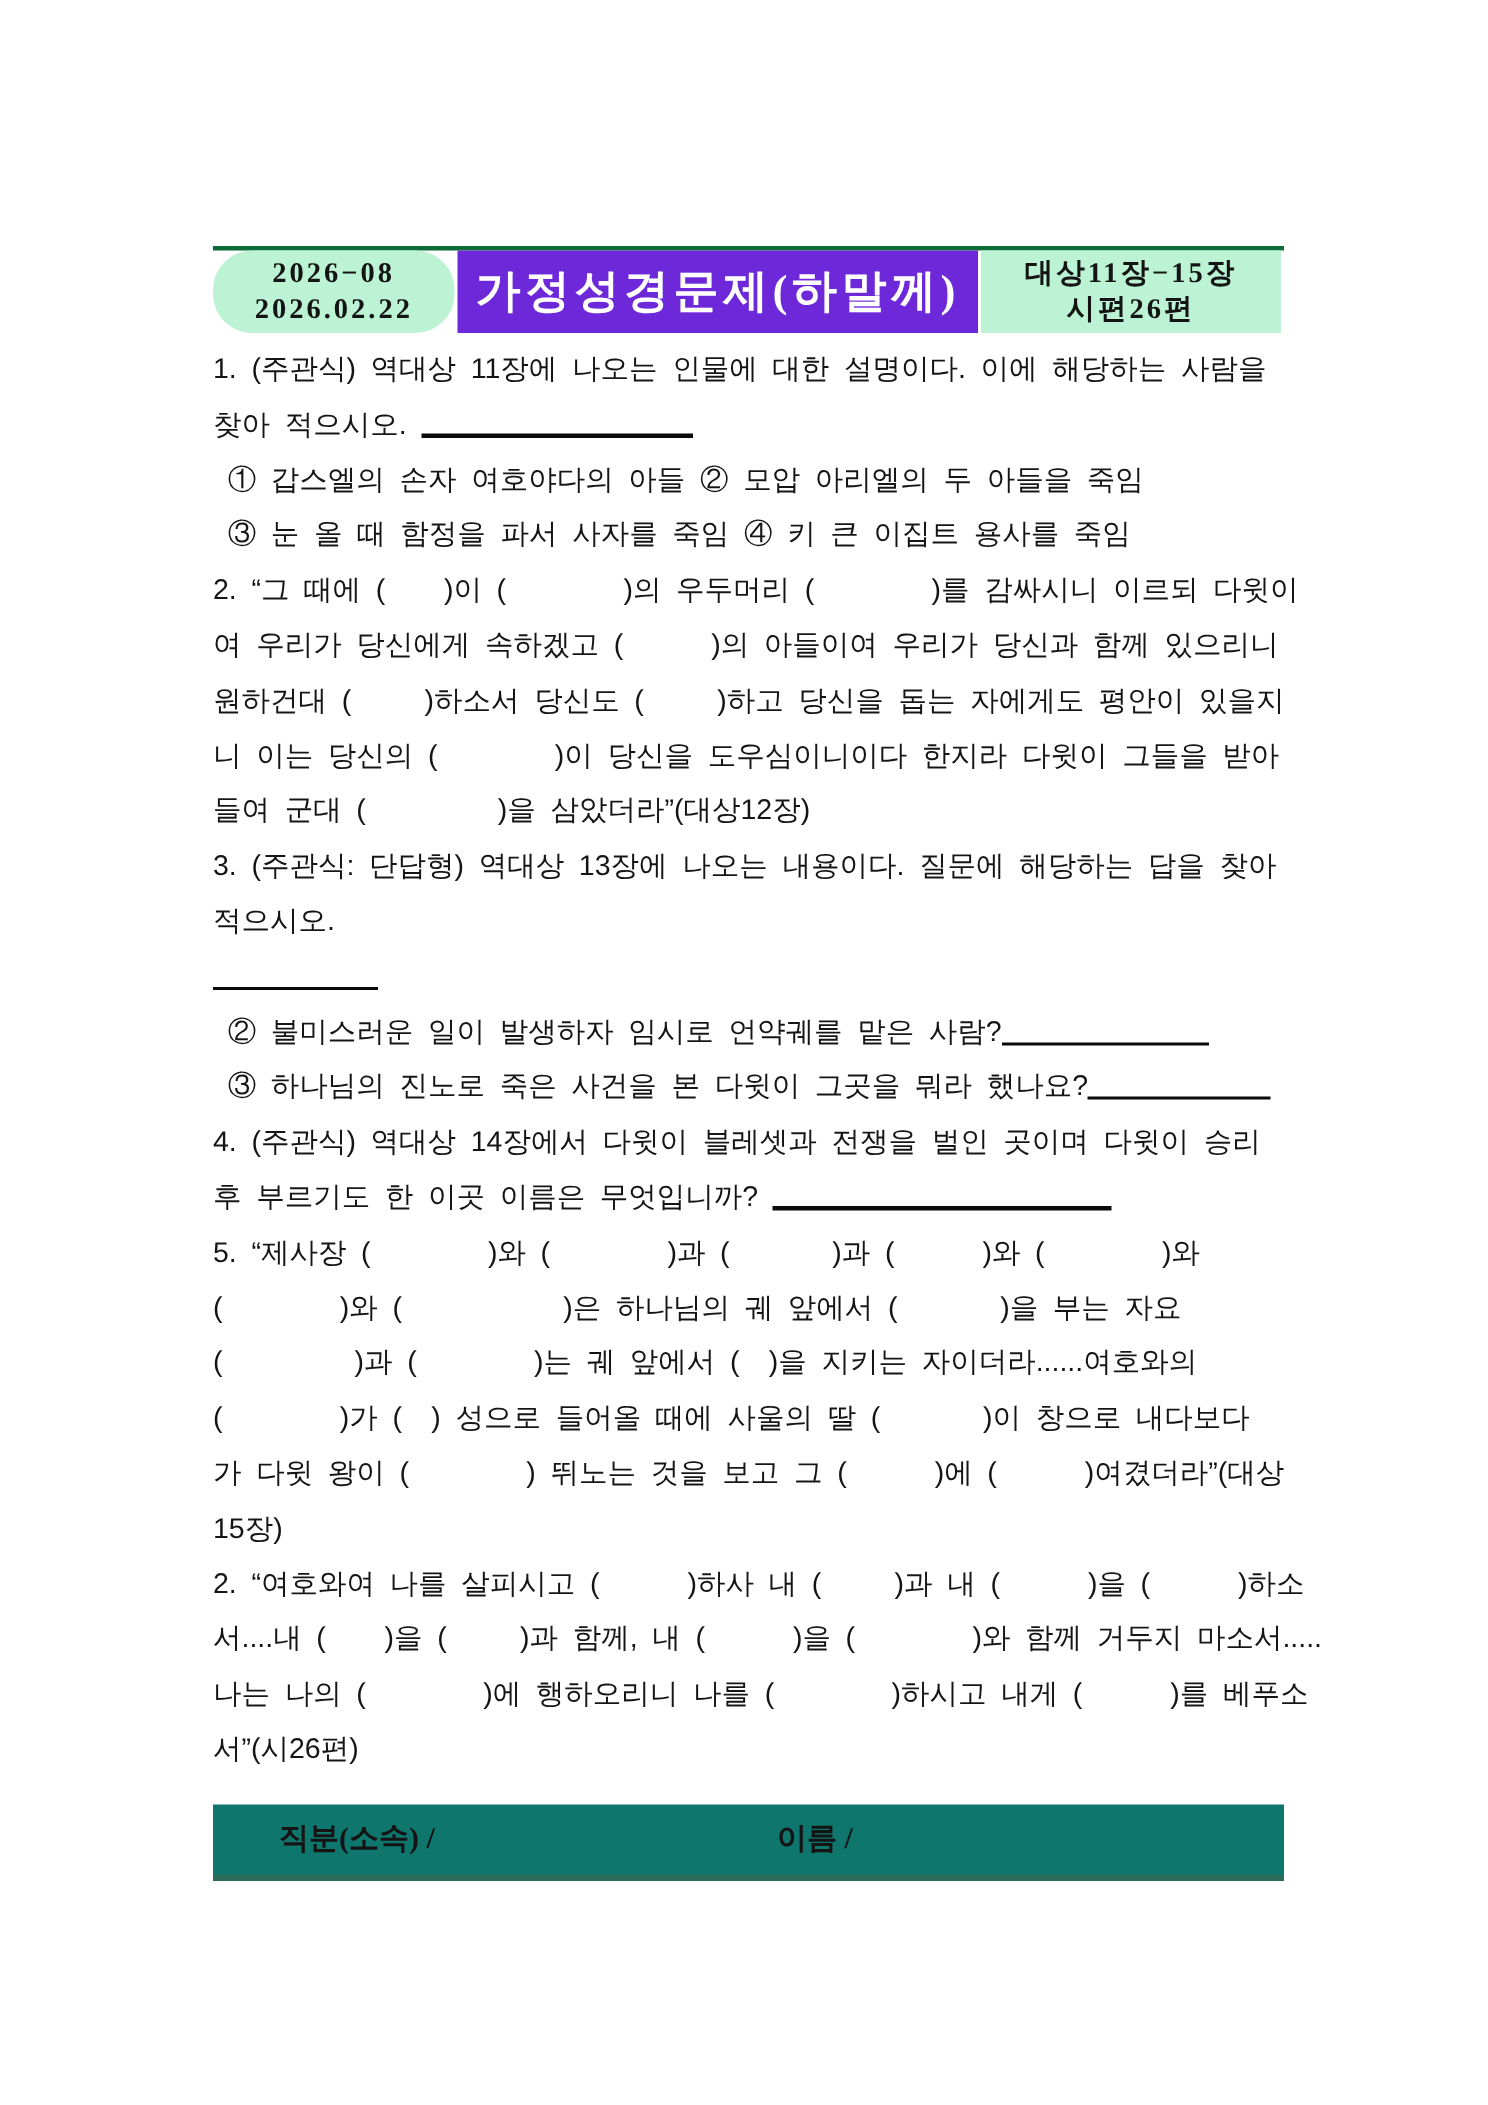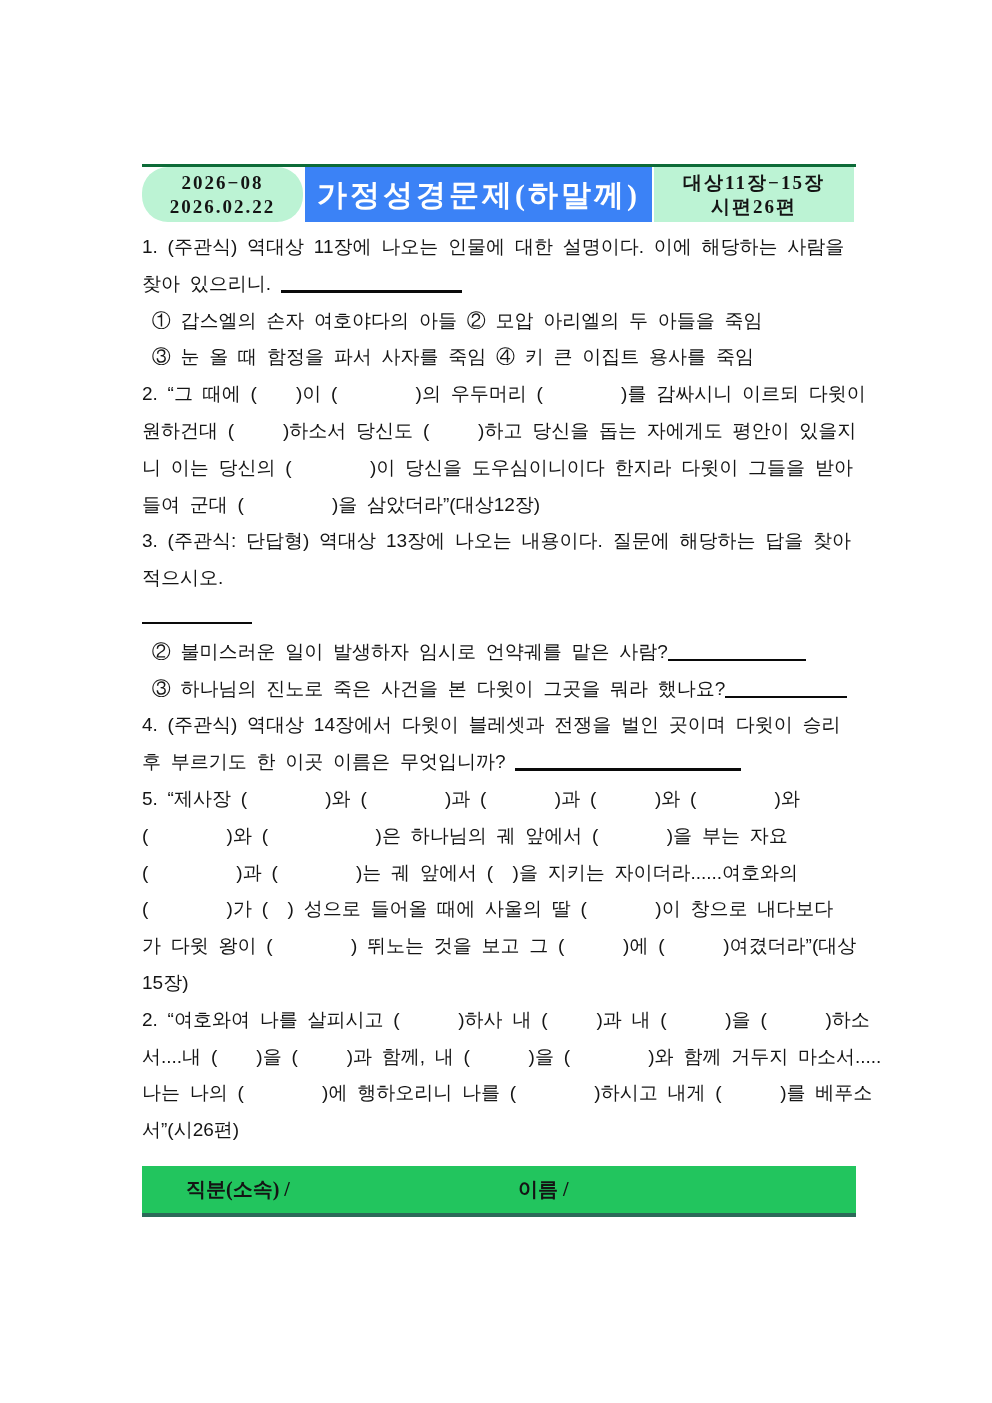--- a/index.html
+++ b/index.html
@@ -6,38 +6,38 @@
   .page {
     position:relative; width:992px; height:1403px; background:#ffffff;
     overflow:hidden; font-family:"Liberation Sans", sans-serif; color:#151515;
   }
   .sheet { position:absolute; left:142px; top:164px; width:714px; }
 
   
   .hdr { display:flex; gap:2px; border-top:3px solid #0d6b38; background:#ffffff; }
   .hdr .cell { height:55px; display:flex; flex-direction:column; justify-content:center; text-align:center; }
   .hdr .c-left  { width:161px; background:#bcf3d4;border-radius:26px; }
-  .hdr .c-mid   { width:347px; background:#3b82f6; color:#ffffff; }
+  .hdr .c-mid   { width:347px; background:#6d28d9; color:#ffffff; }
   .hdr .c-right { width:200px; background:#bcf3d4; }
   .hdr .small   { font-family:"Liberation Serif", serif; font-weight:bold; font-size:19px; line-height:24px; letter-spacing:2px; color:#141414; }
   .hdr .title   { font-family:"Liberation Serif", serif; font-weight:bold; font-size:30px; letter-spacing:3px; line-height:55px; }
 
   
   .content { margin-top:7px; font-size:19px; word-spacing:4.5px; }
   .line { height:36.8px; line-height:36.8px; white-space:pre; }
   .blank { display:inline-block; border-bottom:2px solid #0a0a0a; height:15px; vertical-align:-3px; }
   .b1  { width:181px; border-bottom-width:3px; }
   .b3a { width:110px; }
   .b3b { width:138px; }
   .b3c { width:122px; }
   .b4  { width:226px; border-bottom-width:3px; }
 
   
   .footer {
-    position:relative; margin-top:17px; height:47px; background:#22c55e;
+    position:relative; margin-top:17px; height:47px; background:#0f766e;
     border-bottom:4px solid #2c6a59;
     font-family:"Liberation Serif", serif; font-weight:bold; font-size:20px; color:#141414;
   }
   .footer .pos  { position:absolute; left:44px;  top:0; line-height:47px; }
   .footer .name { position:absolute; left:376px; top:0; line-height:47px; }
 </style>
 </head>
 <body>
 
 <div class="page">
@@ -54,27 +54,28 @@
       <div class="cell c-right">
         <div class="small">대상11장−15장</div>
         <div class="small">시편26편</div>
       </div>
     </div>
 
     <div class="content">
 
       <div>
         <div class="line"><span>1. (주관식) 역대상 11장에 나오는 인물에 대한 설명이다. 이에 해당하는 사람을</span></div>
-        <div class="line"><span>찾아 있으리니. </span><span class="blank b1"></span></div>
+        <div class="line"><span>찾아 적으시오. </span><span class="blank b1"></span></div>
         <div class="line"><span> ① 갑스엘의 손자 여호야다의 아들 ② 모압 아리엘의 두 아들을 죽임</span></div>
         <div class="line"><span> ③ 눈 올 때 함정을 파서 사자를 죽임 ④ 키 큰 이집트 용사를 죽임</span></div>
       </div>
 
       <div>
         <div class="line"><span>2. “그 때에 (    )이 (        )의 우두머리 (        )를 감싸시니 이르되 다윗이</span></div>
+        <div class="line"><span>여 우리가 당신에게 속하겠고 (      )의 아들이여 우리가 당신과 함께 있으리니</span></div>
         <div class="line"><span>원하건대 (     )하소서 당신도 (     )하고 당신을 돕는 자에게도 평안이 있을지</span></div>
         <div class="line"><span>니 이는 당신의 (        )이 당신을 도우심이니이다 한지라 다윗이 그들을 받아</span></div>
         <div class="line"><span>들여 군대 (         )을 삼았더라”(대상12장)</span></div>
       </div>
 
       <div>
         <div class="line"><span>3. (주관식: 단답형) 역대상 13장에 나오는 내용이다. 질문에 해당하는 답을 찾아</span></div>
         <div class="line"><span>적으시오.</span></div>
         <div class="line"><span class="blank b3a"></span></div>
         <div class="line"><span> ② 불미스러운 일이 발생하자 임시로 언약궤를 맡은 사람?</span><span class="blank b3b"></span></div>

